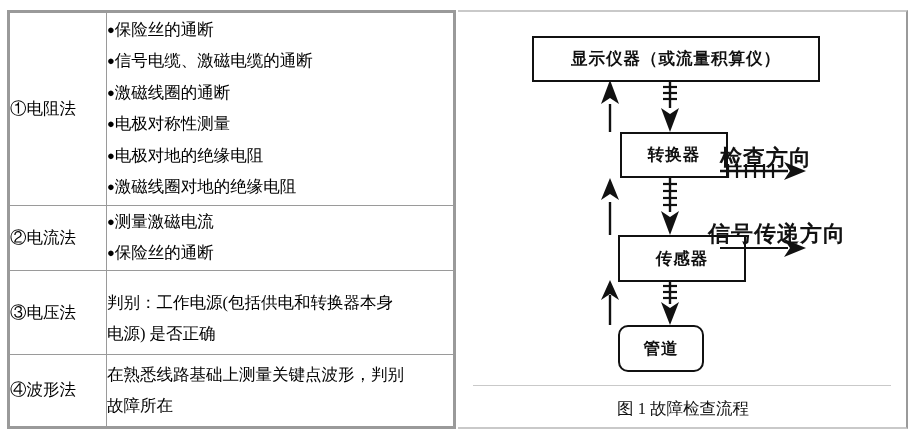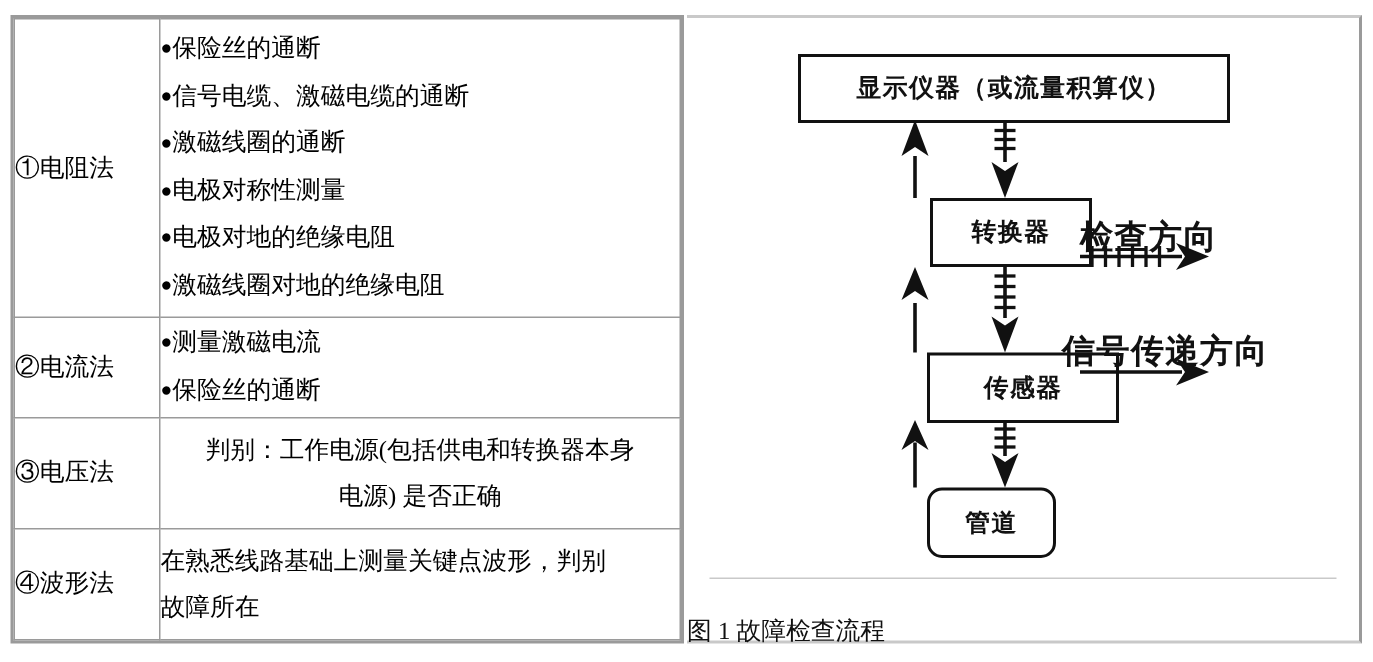--- a/index.html
+++ b/index.html
@@ -73,21 +73,21 @@
   .bullet-list li .dot {
     font-size: 13px;
     vertical-align: 1px;
     margin-right: 0px;
   }
   .para {
     font-size: 16.5px;
     line-height: 31px;
     margin: 0;
   }
-  .para-row3 { padding: 4px 0 4px 0; text-align: center; }
+  .para-row3 { padding: 15px 0 4px 0; }
   .para-row4 { padding: 4px 0 4px 0; }
 
   
   #figure-panel {
     position: absolute;
     left: 458px;
     top: 10px;
     width: 450px;
     height: 419px;
     box-sizing: border-box;
@@ -141,23 +141,23 @@
     position: absolute;
     left: 15px;
     top: 373px;
     width: 418px;
     height: 1px;
     background: #c9c9c9;
   }
   #figure-caption {
     position: absolute;
     left: 0;
-    top: 398px;
+    top: 386px;
     width: 450px;
-    text-align: left;
+    text-align: center;
     font-family: "Liberation Serif", "DejaVu Serif", serif;
     font-size: 16.5px;
     color: #111;
     white-space: nowrap;
   }
 </style>
 </head>
 <body>
 
 <div id="root">

